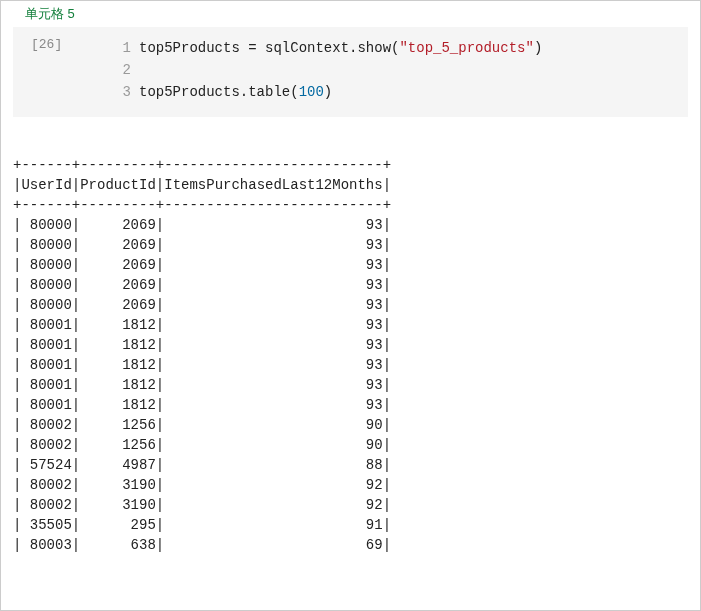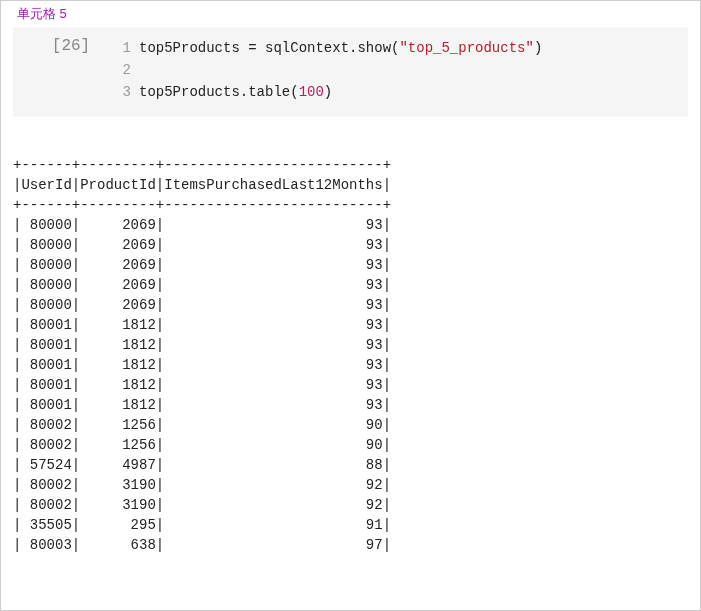--- a/index.html
+++ b/index.html
@@ -9,38 +9,38 @@
     font-family: -apple-system, BlinkMacSystemFont, "Segoe UI", Helvetica, Arial, sans-serif;
     font-size: 13px;
     color: #333;
     background: #fff;
     width: 701px;
     height: 611px;
     overflow: hidden;
     border: 1px solid #ccc;
   }
   .cell-label {
-    padding: 4px 16px;
-    color: #a21caf;
+    padding: 4px 24px;
+    color: #15803d;
     font-size: 13px;
     background: #fff;
   }
   .cell-container {
     display: flex;
     background: #f5f5f5;
     padding: 10px 8px 14px 8px;
     margin: 0 12px 0 12px;
   }
   .prompt {
     width: 90px;
     flex-shrink: 0;
-    text-align: center;
+    text-align: left;
     color: #888;
     font-family: Consolas, Menlo, "Courier New", monospace;
-    font-size: 16px;
+    font-size: 13px;
     padding-left: 10px;
   }
   .gutter {
     width: 28px;
     flex-shrink: 0;
     text-align: right;
     color: #999;
     font-family: Consolas, Menlo, "Courier New", monospace;
     font-size: 14px;
     line-height: 22px;
@@ -48,21 +48,21 @@
   }
   .code {
     flex: 1;
     font-family: Consolas, Menlo, "Courier New", monospace;
     font-size: 14px;
     line-height: 22px;
     white-space: pre;
     color: #222;
   }
   .tok-str { color: #b31d28; }
-  .tok-num { color: #be185d; }
+  .tok-num { color: #0369a1; }
   .output-area {
     padding: 18px 12px 0 12px;
     font-family: Consolas, Menlo, "Courier New", monospace;
     font-size: 14px;
     line-height: 20px;
     white-space: pre;
     color: #222;
   }
 </style>
 </head>
@@ -95,14 +95,14 @@
 <span>| 80001|     1812|                        93|</span>
 <span>| 80001|     1812|                        93|</span>
 <span>| 80001|     1812|                        93|</span>
 <span>| 80001|     1812|                        93|</span>
 <span>| 80002|     1256|                        90|</span>
 <span>| 80002|     1256|                        90|</span>
 <span>| 57524|     4987|                        88|</span>
 <span>| 80002|     3190|                        92|</span>
 <span>| 80002|     3190|                        92|</span>
 <span>| 35505|      295|                        91|</span>
-<span>| 80003|      638|                        97|</span>
+<span>| 80003|      638|                        69|</span>
 </div>
 
 </body></html>

